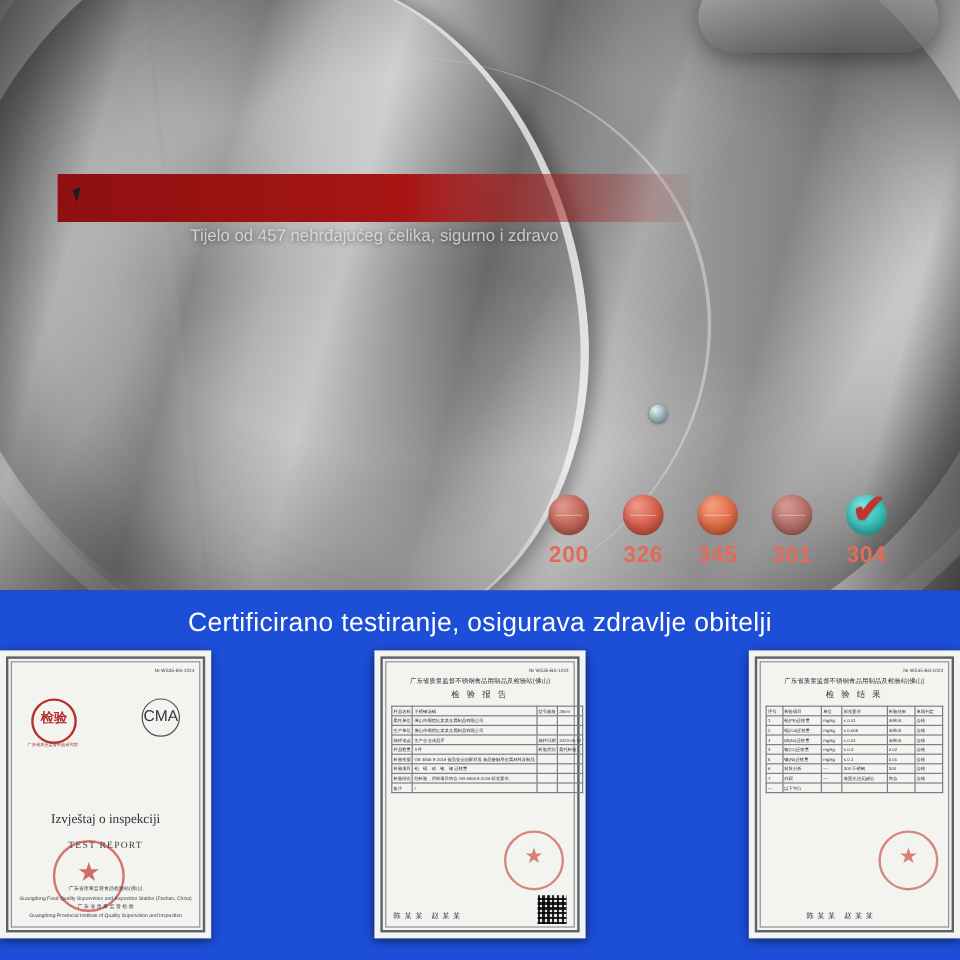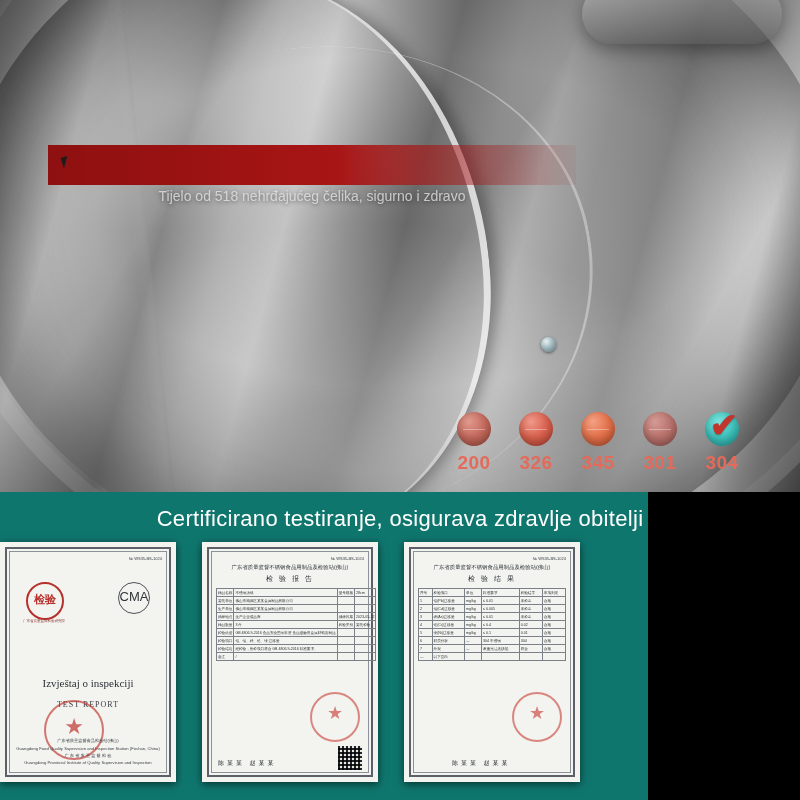--- a/index.html
+++ b/index.html
@@ -237,41 +237,41 @@
     font-size: 19px;
     font-weight: bold;
     letter-spacing: 0.5px;
   }
 
   
   .certs {
     position: absolute;
     left: 0;
     top: 492px;
-    width: 648px;
+    width: 800px;
     height: 308px;
-    background: #0f766e;
+    background: #1d4ed8;
   }
   .certs-title {
     position: absolute;
     left: 0;
     top: 14px;
     width: 800px;
     text-align: center;
     color: #ffffff;
     font-size: 22px;
     letter-spacing: 0.3px;
   }
   .cert-row {
     position: absolute;
     left: 0;
     top: 50px;
     width: 800px;
     display: flex;
-    justify-content: flex-start;
+    justify-content: space-between;
     gap: 26px;
   }
 
   .cert {
     width: 176px;
     height: 240px;
     background: #f3f4ef;
     position: relative;
     overflow: hidden;
     box-shadow: 0 2px 8px rgba(0,0,0,0.6);
@@ -472,21 +472,21 @@
     <div class="pot-bowl"></div>
     <div class="pot-divider"></div>
     <div class="pot-divider2"></div>
     <div class="pot-rim"></div>
     <div class="pot-handle"></div>
     <div class="pot-rivet"></div>
     <div class="hero-vignette"></div>
 
     <div class="red-band"></div>
 
-    <div class="hero-sub">Tijelo od 518 nehrđajućeg čelika, sigurno i zdravo</div>
+    <div class="hero-sub">Tijelo od 457 nehrđajućeg čelika, sigurno i zdravo</div>
 
     <div class="cursor-arrow"></div>
 
     <div class="grades">
       <div class="grade g200">
         <div class="dot"></div>
         <div class="lbl">200</div>
       </div>
       <div class="grade g201">
         <div class="dot"></div>

